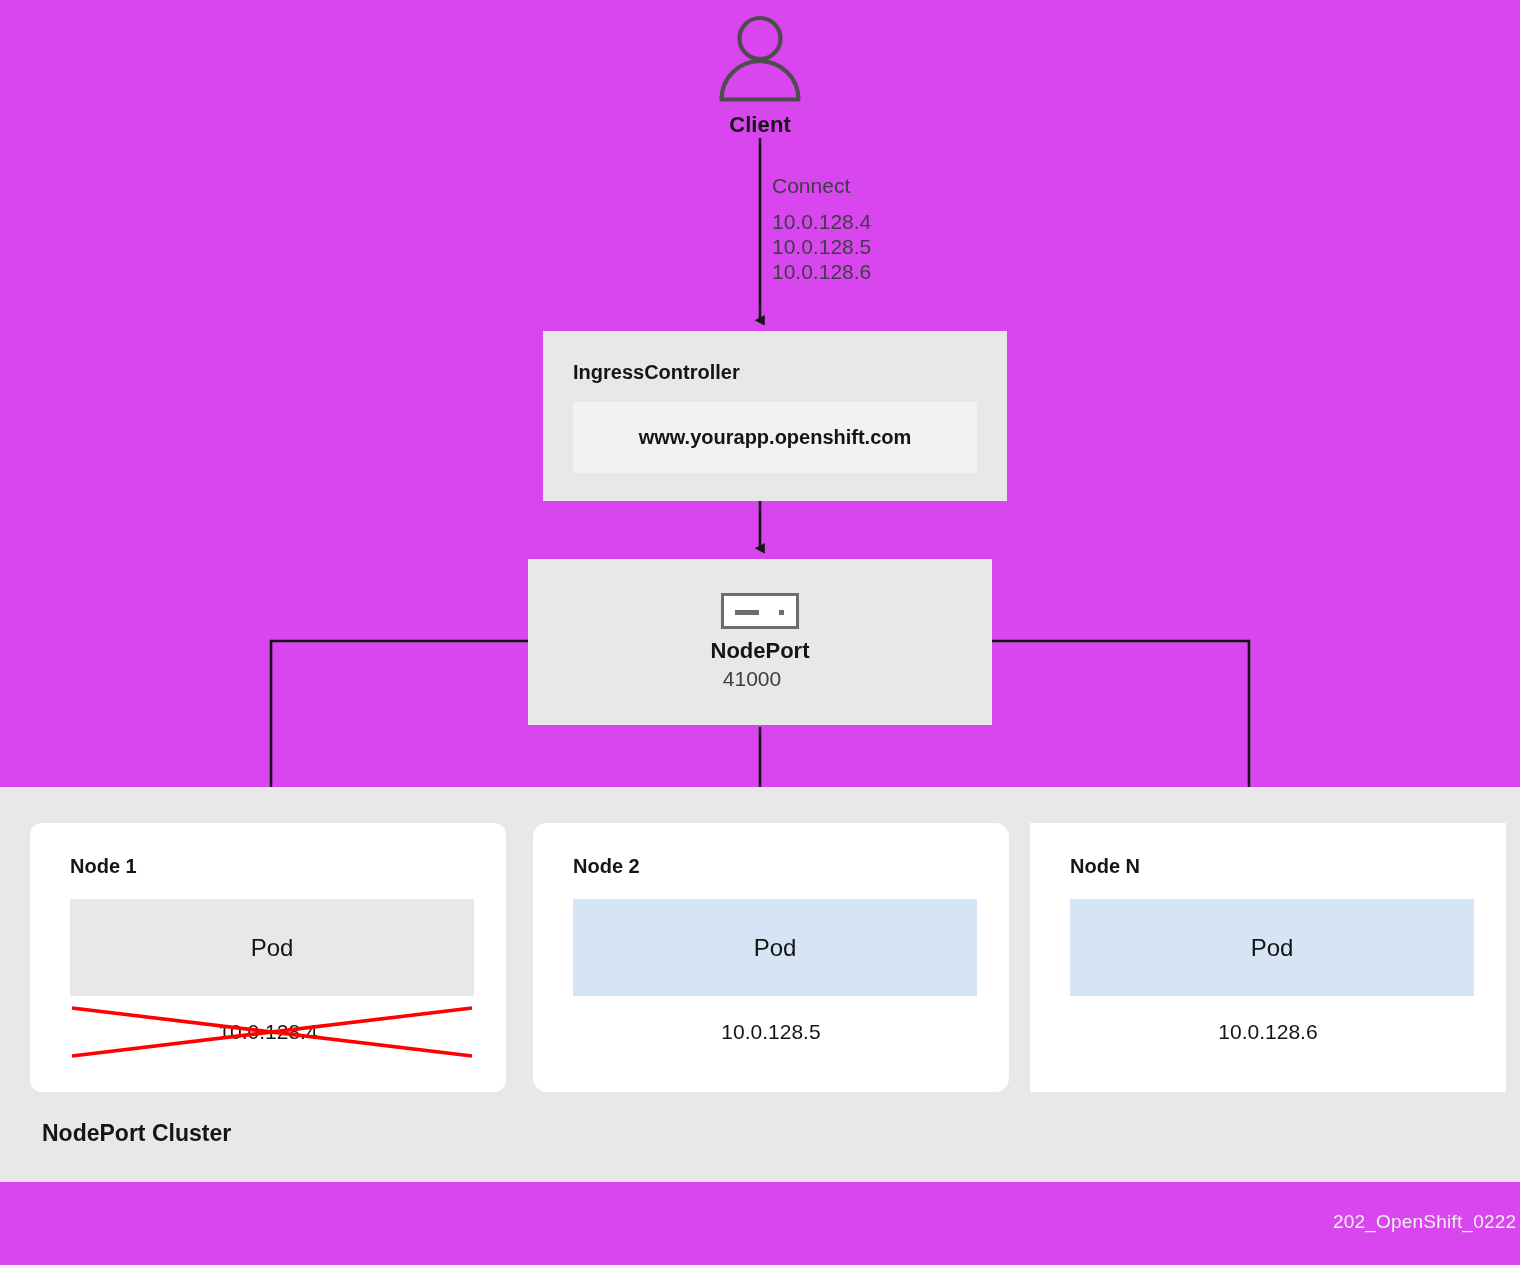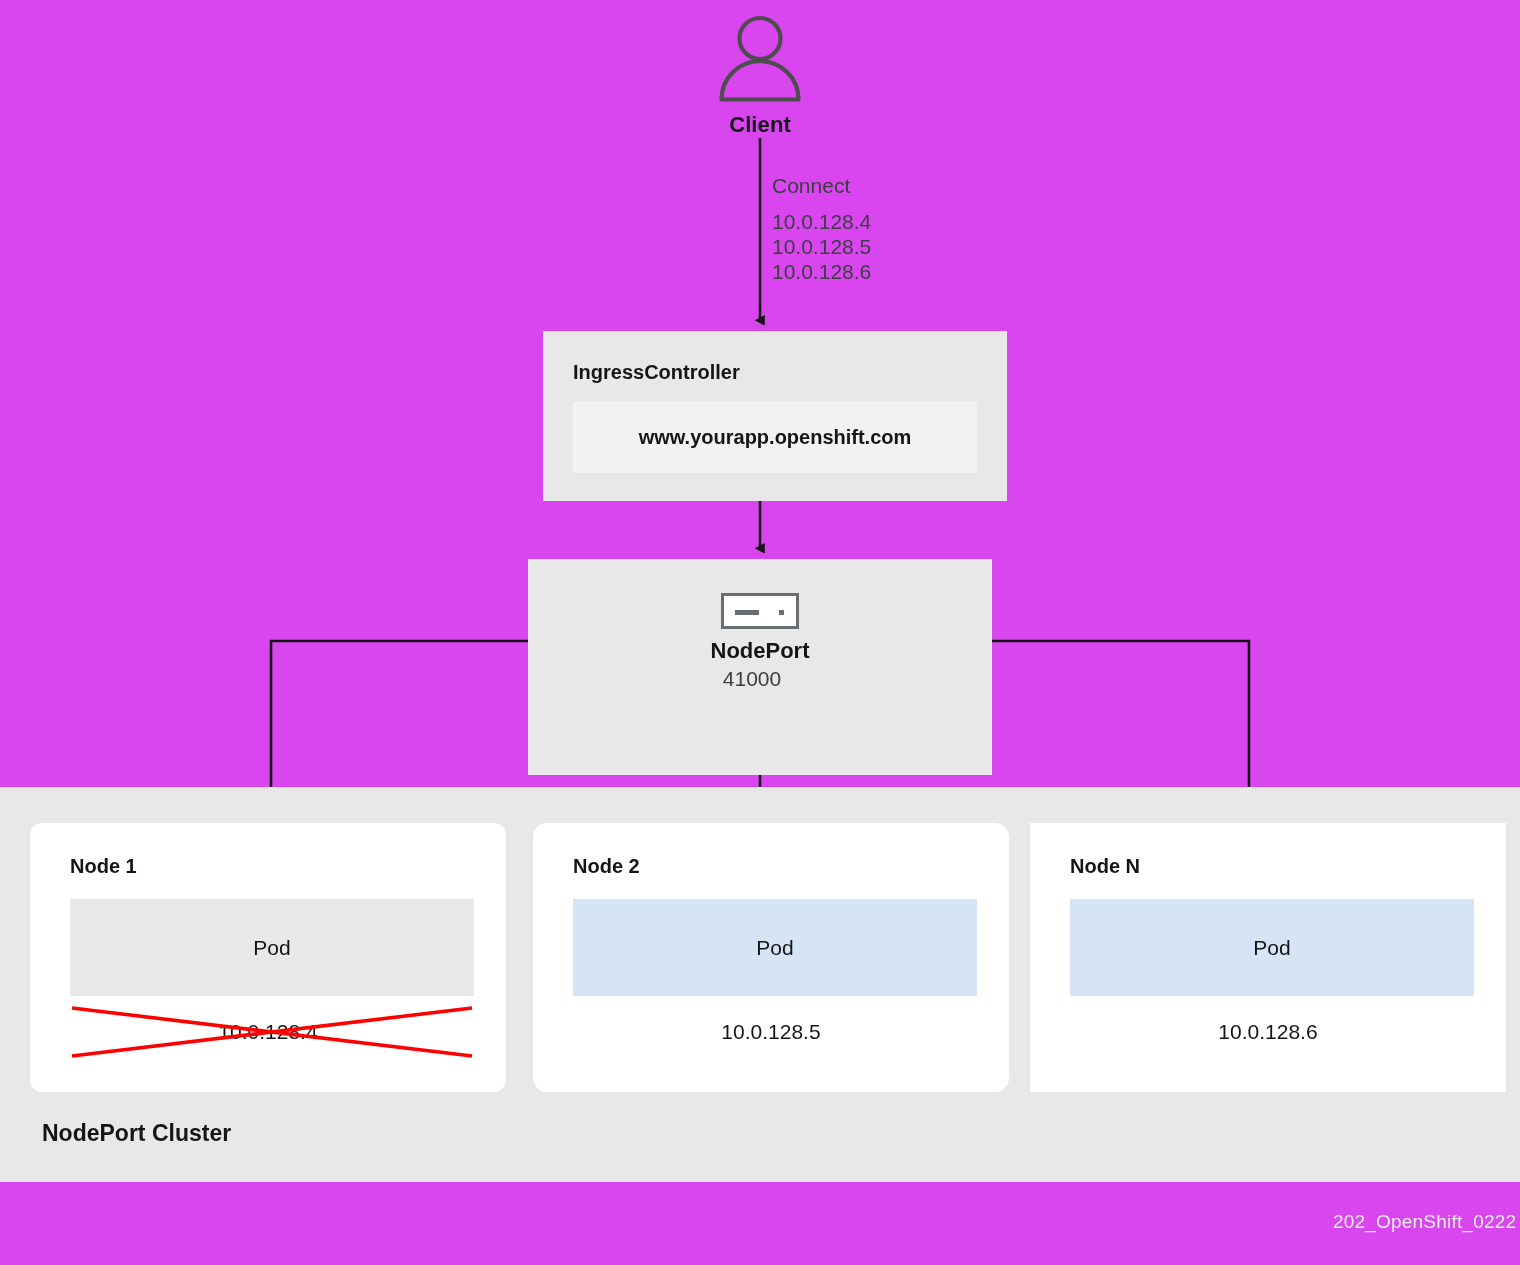--- a/index.html
+++ b/index.html
@@ -62,21 +62,21 @@
     position: absolute; left: 30px; top: 71px;
     width: 404px; height: 71px;
     background: #f2f2f2;
     display: flex; align-items: center; justify-content: center;
   }
   #ingress-inner-label {
     font-size: 20px; font-weight: bold; color: #151515;
   }
 
   #nodeport-box {
-    left: 528px; top: 559px; width: 464px; height: 216px;
+    left: 528px; top: 559px; width: 464px; height: 166px;
   }
   #nodeport-icon-wrap {
     position: absolute; left: 0; right: 0; top: 34px;
     display: flex; justify-content: center;
   }
   .np-icon {
     width: 78px; height: 36px;
     border: 3px solid #6a6e73;
     background: #ffffff;
     box-sizing: border-box;
@@ -125,21 +125,21 @@
     position: absolute; left: 40px; top: 32px;
     font-size: 20px; font-weight: bold; color: #151515;
   }
   .pod-box {
     position: absolute; left: 40px; top: 76px;
     width: 404px; height: 97px;
     display: flex; align-items: center; justify-content: center;
   }
   .pod-box.grey { background: #e8e8e8; }
   .pod-box.blue { background: #d6e5f5; }
-  .pod-label { font-size: 21px; color: #151515; }
+  .pod-label { font-size: 24px; color: #151515; }
 
   .node-ip {
     position: absolute; left: 0; right: 0; top: 197px;
     text-align: center; font-size: 21px; color: #151515;
   }
   .node-ip.struck { color: #151515; }
 
   
   .x-overlay {
     position: absolute; left: 40px; top: 183px;

